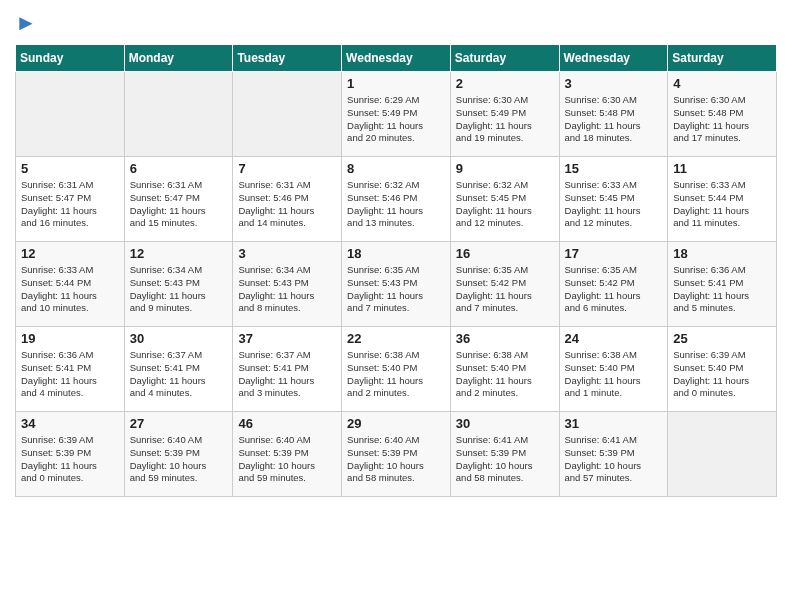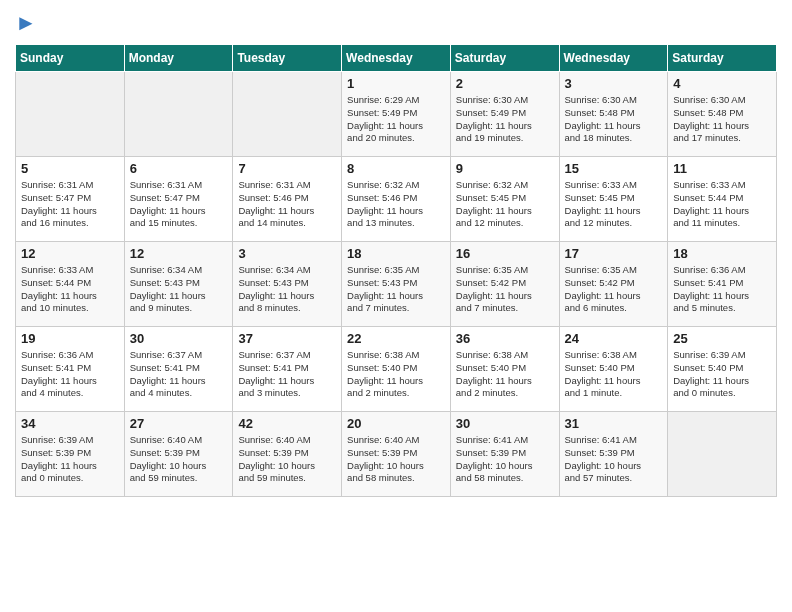--- a/index.html
+++ b/index.html
@@ -323,28 +323,28 @@
 and 0 minutes.</div>
         </td>
         <td>
           <div class="day-num">27</div>
           <div class="day-info" style="white-space: pre-line;">Sunrise: 6:40 AM
 Sunset: 5:39 PM
 Daylight: 10 hours
 and 59 minutes.</div>
         </td>
         <td>
-          <div class="day-num">42</div>
+          <div class="day-num">46</div>
           <div class="day-info" style="white-space: pre-line;">Sunrise: 6:40 AM
 Sunset: 5:39 PM
 Daylight: 10 hours
 and 59 minutes.</div>
         </td>
         <td>
-          <div class="day-num">20</div>
+          <div class="day-num">29</div>
           <div class="day-info" style="white-space: pre-line;">Sunrise: 6:40 AM
 Sunset: 5:39 PM
 Daylight: 10 hours
 and 58 minutes.</div>
         </td>
         <td>
           <div class="day-num">30</div>
           <div class="day-info" style="white-space: pre-line;">Sunrise: 6:41 AM
 Sunset: 5:39 PM
 Daylight: 10 hours

